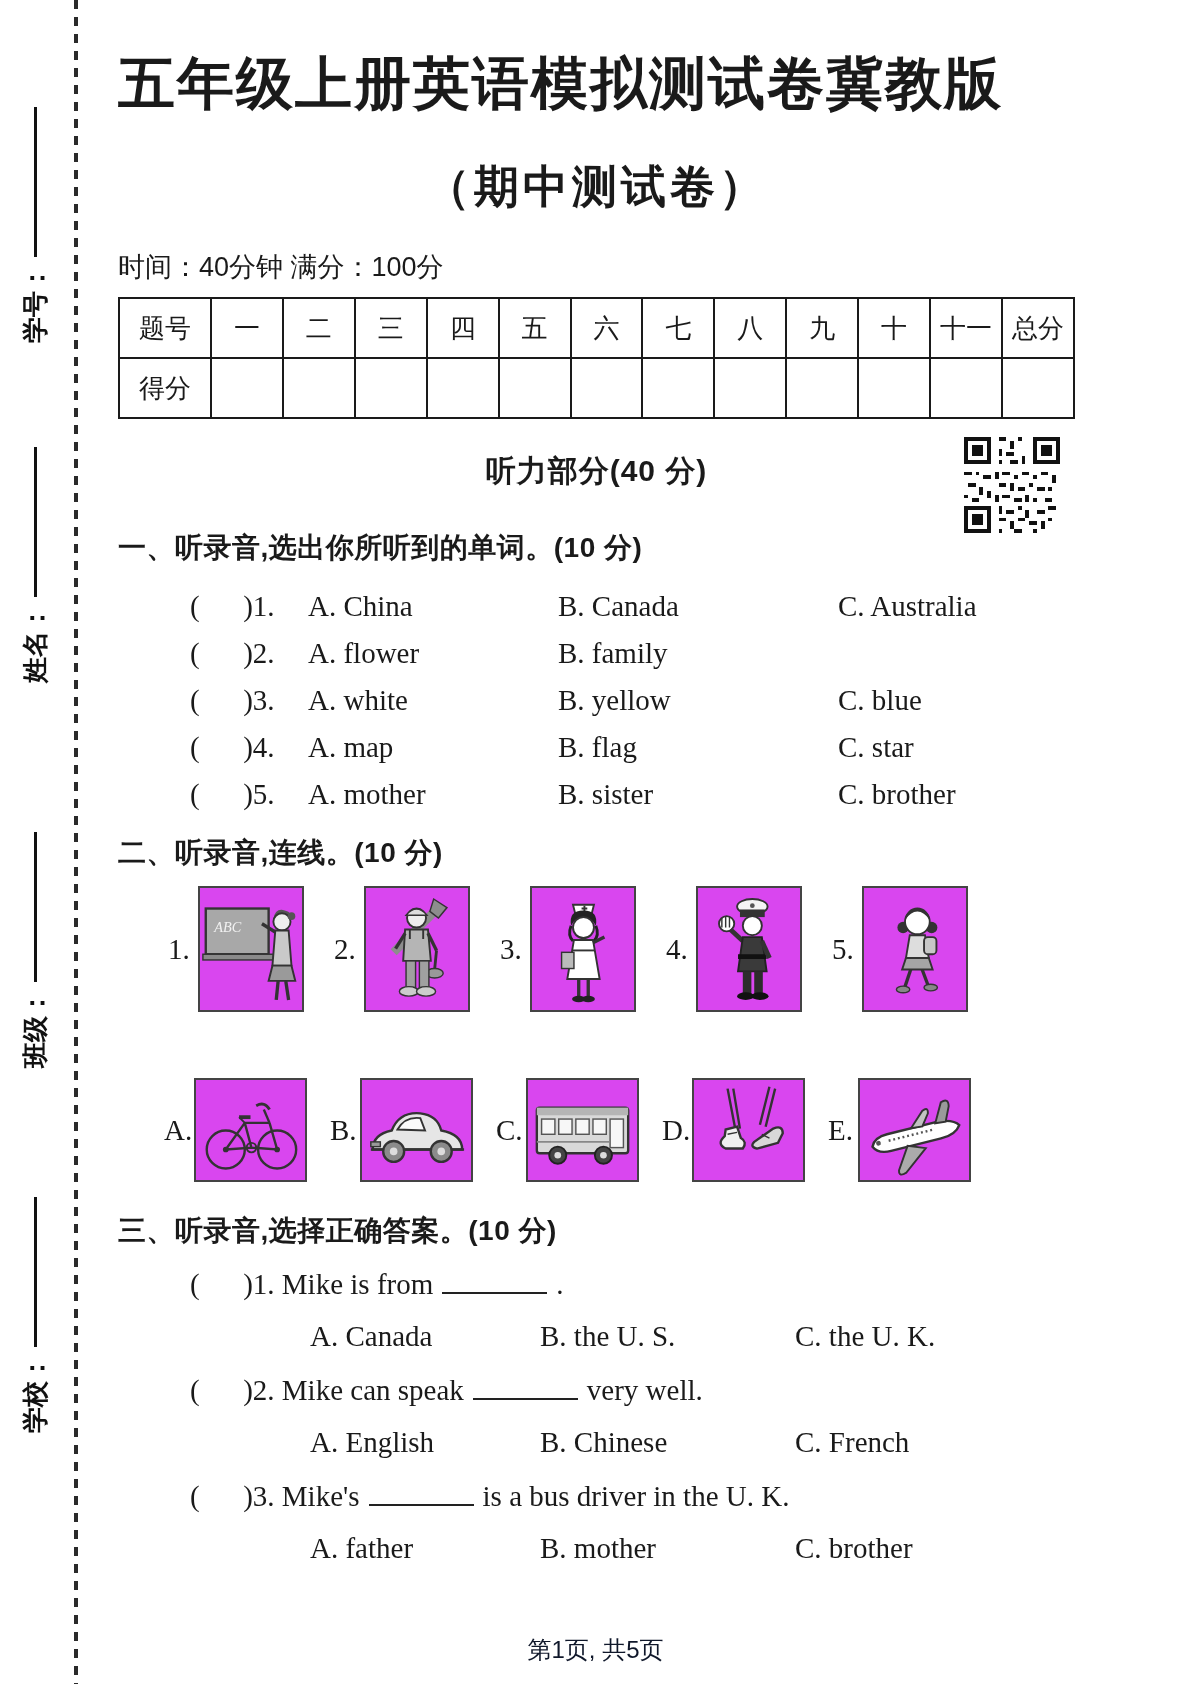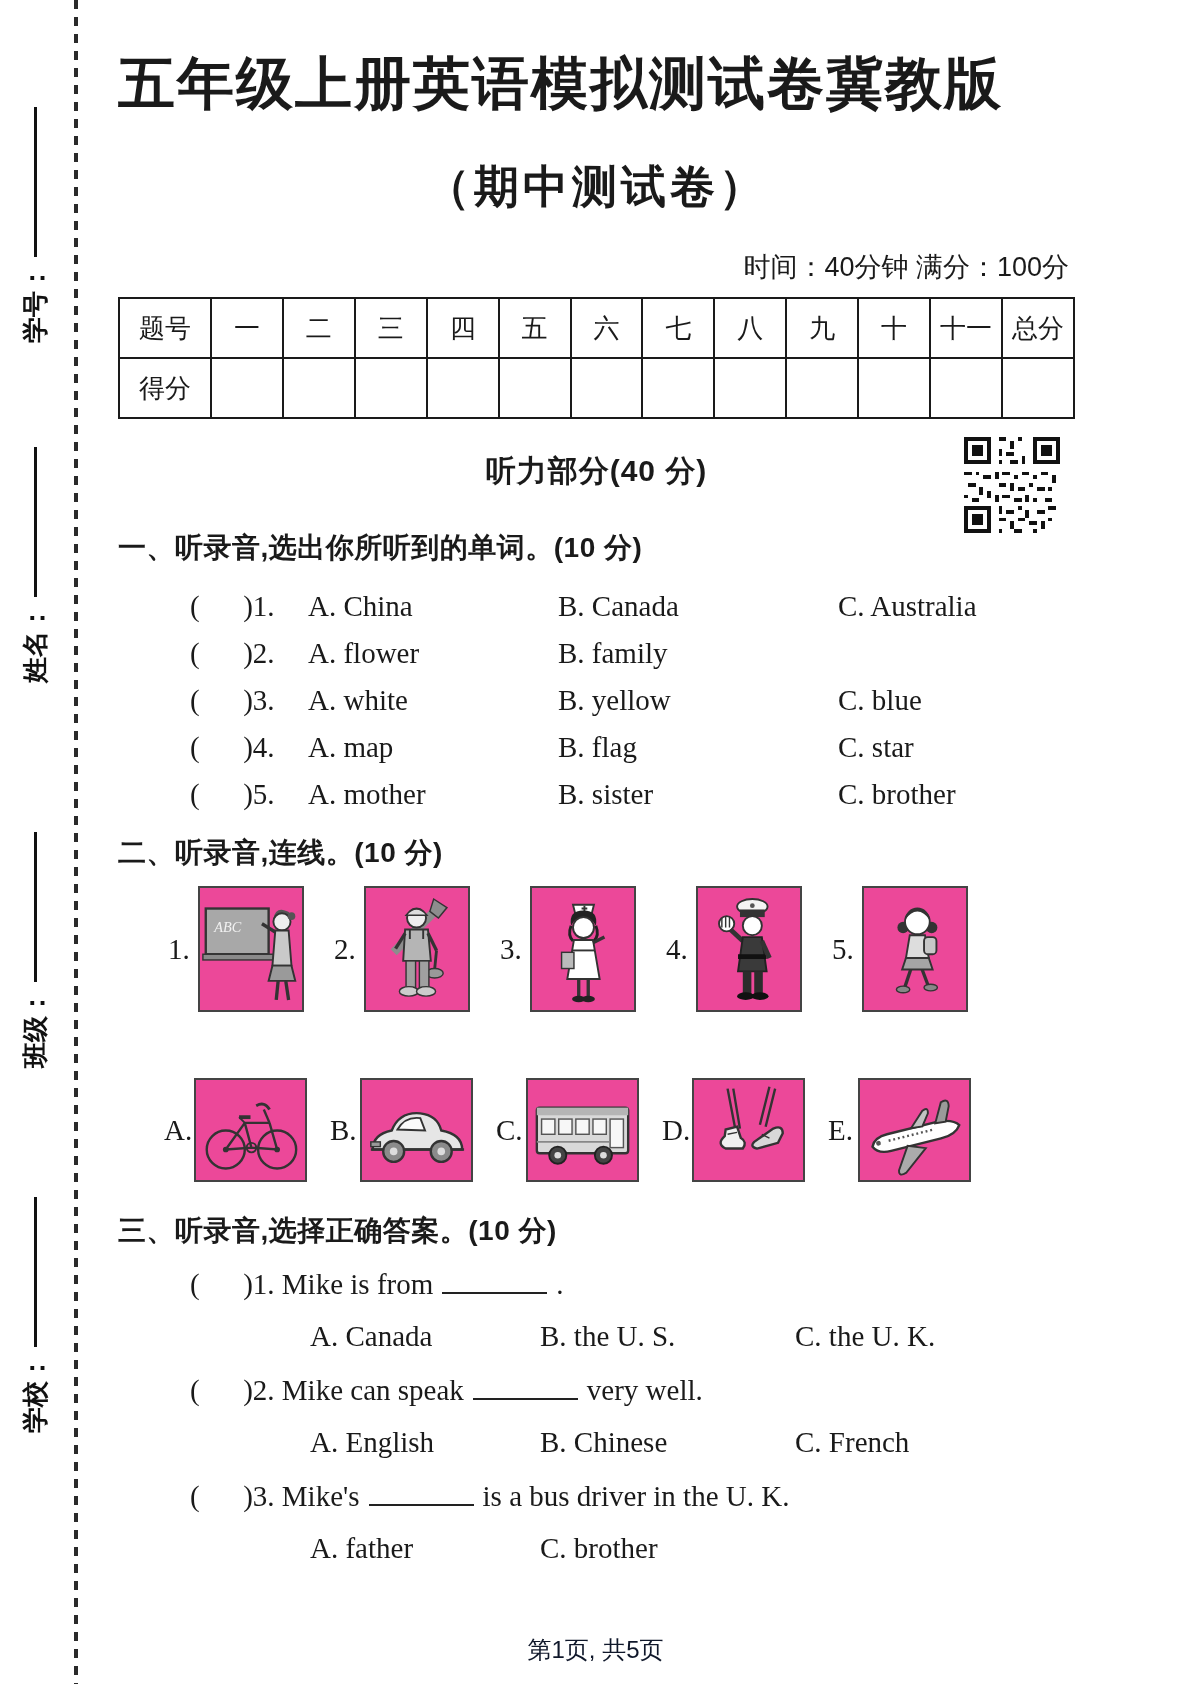--- a/index.html
+++ b/index.html
@@ -21,21 +21,21 @@
     font-size:26px; font-weight:bold; color:#111;
   }
   .side-field .wline { display:inline-block; width:150px; height:0; border-bottom:3px solid #111; }
   .sf-0 { top:208px; } .sf-1 { top:548px; } .sf-2 { top:933px; } .sf-3 { top:1298px; }
 
   
   .content { position:absolute; left:118px; top:0; width:957px; }
 
   .title    { margin-top:46px; font-size:57px; font-weight:bold; letter-spacing:2px; }
   .subtitle { margin-top:34px; text-align:center; font-size:45px; font-weight:bold; letter-spacing:4px; }
-  .meta     { margin-top:32px; text-align:right; font-size:27px; padding-right:6px; }
+  .meta     { margin-top:32px; text-align:left; font-size:27px; padding-right:6px; }
 
   table.score { width:100%; border-collapse:collapse; margin-top:12px; table-layout:fixed; }
   table.score td {
     border:2px solid #1a1a1a; height:60px; text-align:center;
     font-size:26px; padding:0 2px;
   }
   table.score td.lblcol { width:92px; }
 
   .part-row   { position:relative; margin-top:18px; height:86px; }
   .part-title { padding-top:14px; text-align:center; font-size:30px; font-weight:bold; letter-spacing:1px; }
@@ -52,21 +52,21 @@
     display:grid; grid-template-columns:118px 250px 280px auto;
     margin-left:72px; line-height:47px;
     font-family:"Liberation Serif", serif; font-size:29px;
   }
 
   .pic-row { display:flex; align-items:center; }
   .row-people   { margin-top:14px; margin-left:50px; }
   .row-vehicles { margin-top:66px; margin-left:46px; }
   .pic-item { display:flex; align-items:center; width:166px; }
   .pic-num  { font-family:"Liberation Serif", serif; font-size:29px; width:30px; flex:none; }
-  .pic-box  { border:2px solid #444; background:#ec4899; flex:none; display:flex; align-items:center; justify-content:center; }
+  .pic-box  { border:2px solid #444; background:#d946ef; flex:none; display:flex; align-items:center; justify-content:center; }
   .box-person  { width:106px; height:126px; }
   .box-vehicle { width:113px; height:104px; }
   .pic-box svg { display:block; }
 
   .s3-q {
     margin:14px 0 0 72px; font-family:"Liberation Serif", serif;
     font-size:29px; line-height:40px;
   }
   .blank {
     display:inline-block; width:105px; height:4px;
@@ -399,20 +399,21 @@
       <span>B. Chinese</span>
       <span>C. French</span>
     </div>
 
     <div class="s3-q">
       <span class="pre">(      )3.</span>
       <span>Mike's</span><span class="blank"></span><span>is a bus driver in the U. K.</span>
     </div>
     <div class="s3-opts">
       <span>A. father</span>
+      <span>B. mother</span>
       <span>C. brother</span>
     </div>
 
   </div>
 
   <div class="footer">第1页, 共5页</div>
 
 </div>
 
 </body></html>

